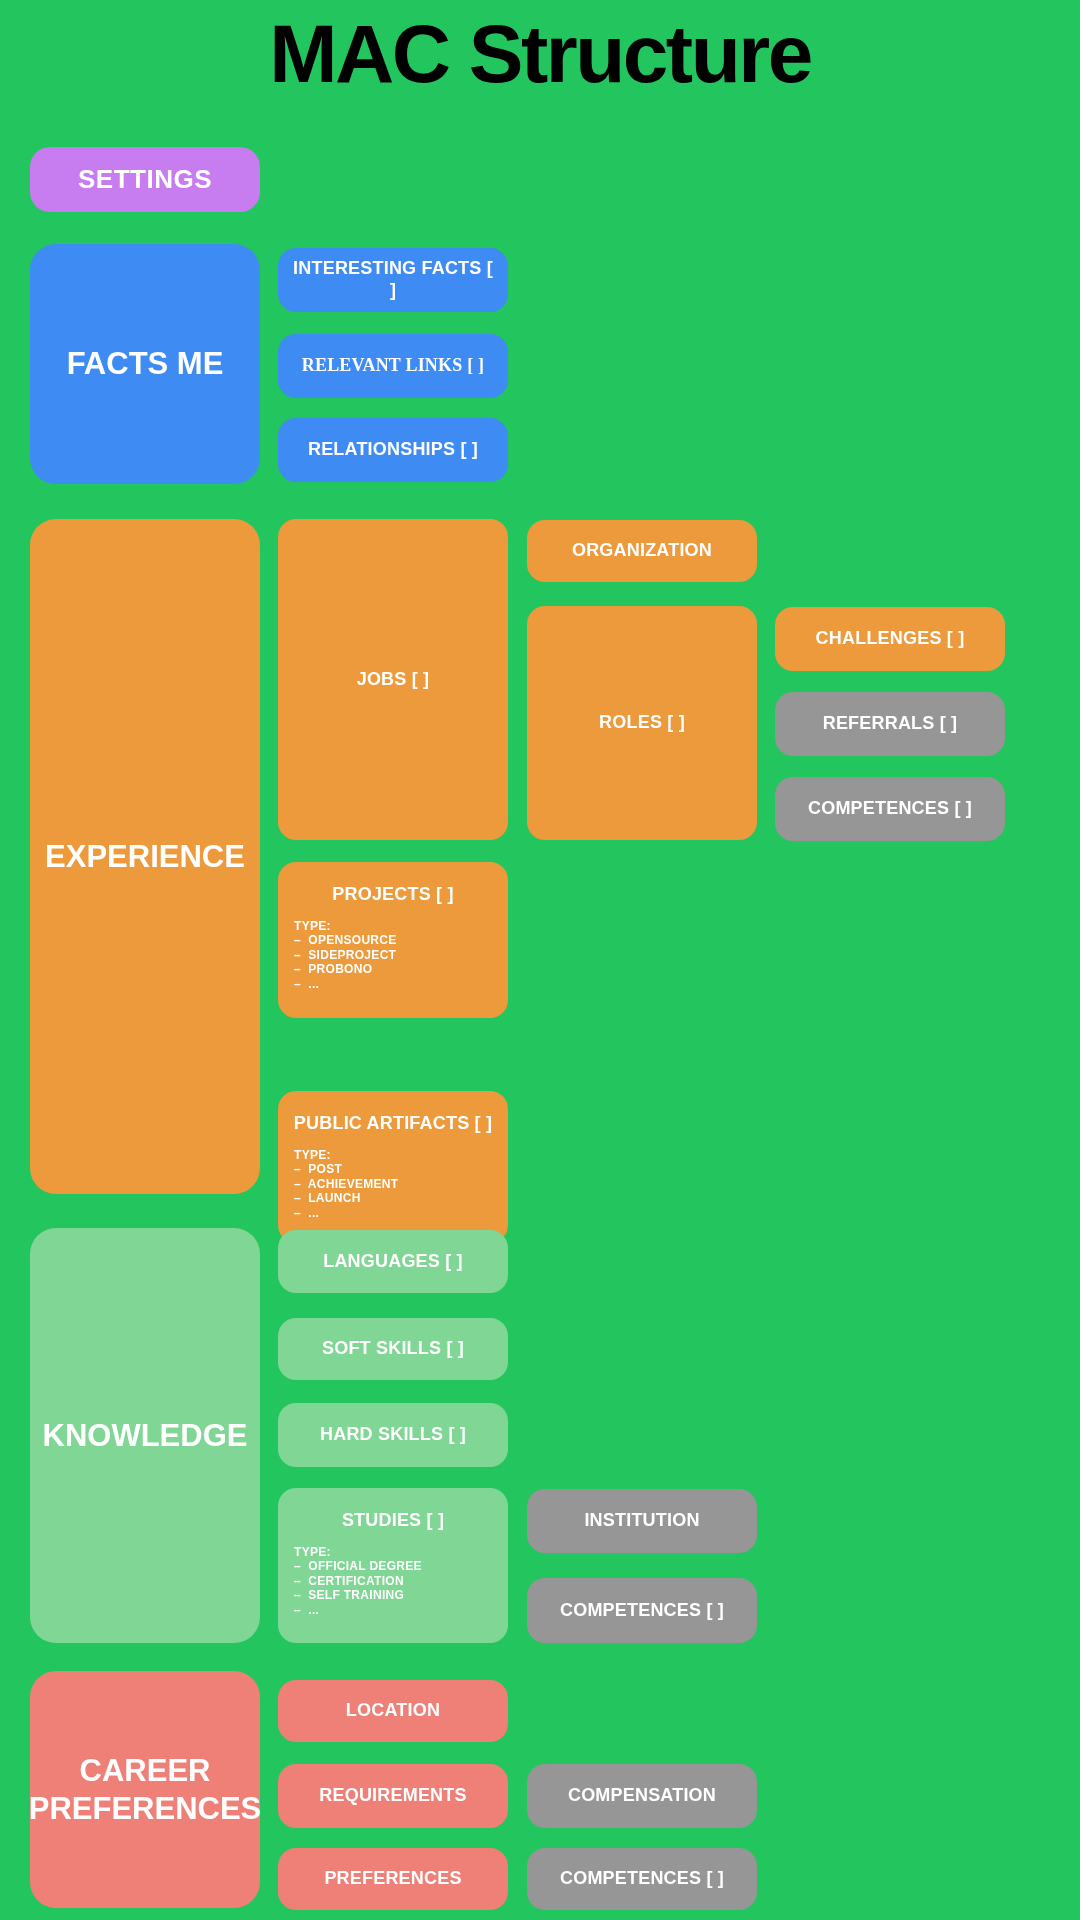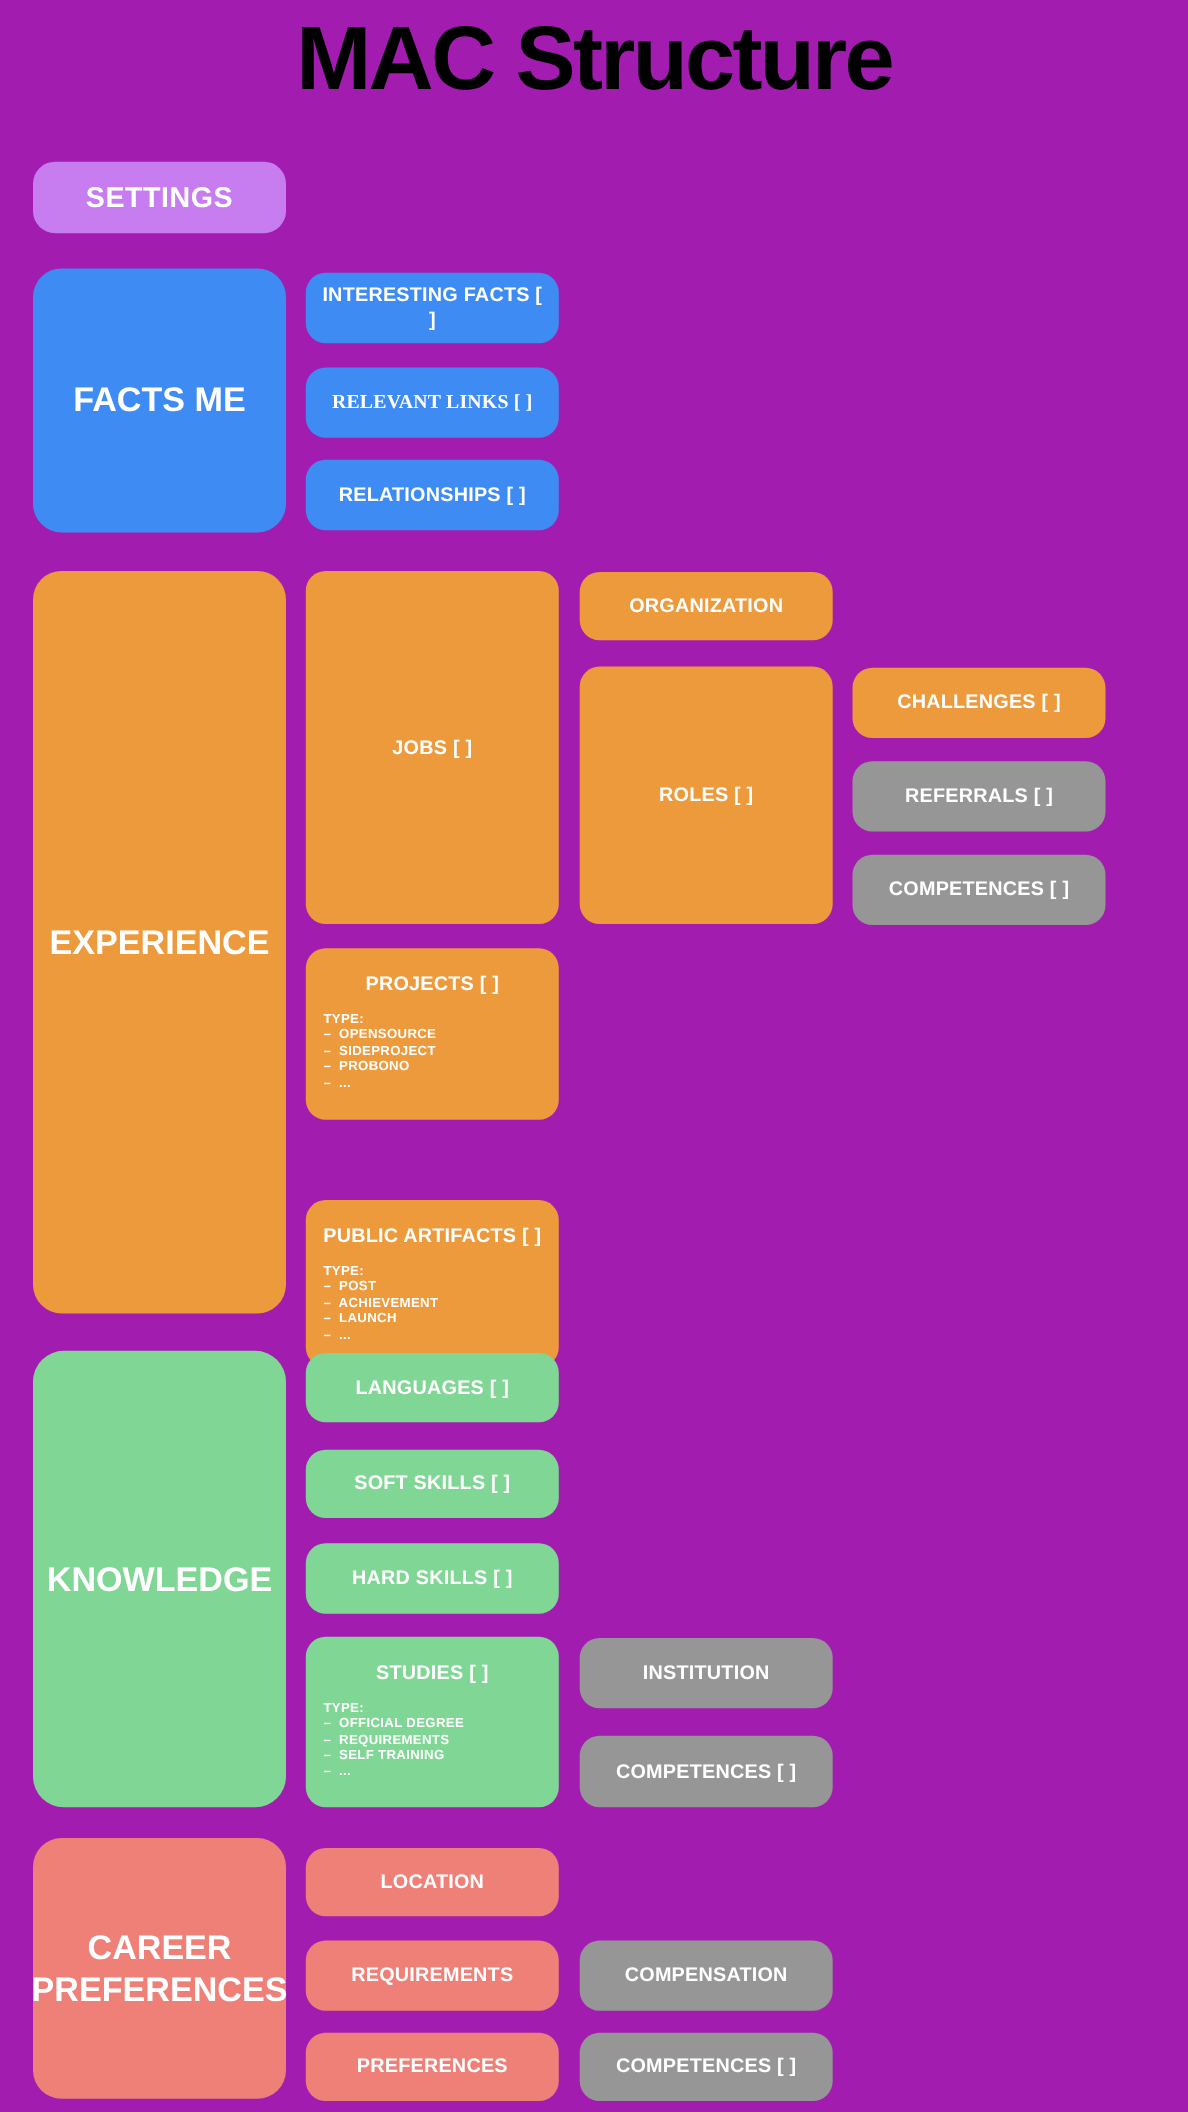--- a/index.html
+++ b/index.html
@@ -1,17 +1,17 @@
 <!DOCTYPE html>
 <html style="--purple: #c77df0; --blue: #3e8cf3; --orange: #ec9a3c; --green: #80d694; --salmon: #ee8078; --gray: #969696; --text: #ffffff; --background: #ffffff; --title_color: #000000;"><head>
 <meta charset="utf-8">
 <style>
   html,body { margin:0; padding:0; background:#ffffff; }
   #canvas {
-    position:relative; width:1080px; height:1920px; background:#a21caf;
+    position:relative; width:1080px; height:1920px; background:#22c55e;
     font-family:"Liberation Sans", sans-serif; overflow:hidden;
   }
   .page-title {
     position:absolute; left:0; top:2px; width:1080px; height:104px;
     display:flex; align-items:center; justify-content:center;
     font-size:82px; font-weight:bold; letter-spacing:-2.5px; color:#000;
   }
   .box {
     position:absolute; box-sizing:border-box; color:#fff;
     display:flex; align-items:center; justify-content:center;
@@ -75,31 +75,31 @@
     <div class="box-title">PUBLIC ARTIFACTS [ ]</div>
     <div class="list">
       <div class="list-line">TYPE:</div>
       <div class="list-line">–  POST</div>
       <div class="list-line">–  ACHIEVEMENT</div>
       <div class="list-line">–  LAUNCH</div>
       <div class="list-line">–  ...</div>
     </div>
   </div>
 
-  <div class="box big c-green" style="left:30px;top:1228px;width:230px;height:415px;border-radius:28px;">KNOWLEDGE</div>
+  <div class="box big c-green" style="left:30px;top:1228px;width:230px;height:415px;">KNOWLEDGE</div>
   <div class="box small c-green" style="left:278px;top:1230px;width:230px;height:63px;">LANGUAGES [ ]</div>
   <div class="box small c-green" style="left:278px;top:1318px;width:230px;height:62px;">SOFT SKILLS [ ]</div>
   <div class="box small c-green" style="left:278px;top:1403px;width:230px;height:64px;">HARD SKILLS [ ]</div>
 
   <div class="box listbox c-green" style="left:278px;top:1488px;width:230px;height:155px;">
     <div class="box-title">STUDIES [ ]</div>
     <div class="list">
       <div class="list-line">TYPE:</div>
       <div class="list-line">–  OFFICIAL DEGREE</div>
-      <div class="list-line">–  REQUIREMENTS</div>
+      <div class="list-line">–  CERTIFICATION</div>
       <div class="list-line">–  SELF TRAINING</div>
       <div class="list-line">–  ...</div>
     </div>
   </div>
 
   <div class="box small c-gray" style="left:527px;top:1489px;width:230px;height:64px;">INSTITUTION</div>
   <div class="box small c-gray" style="left:527px;top:1578px;width:230px;height:65px;">COMPETENCES [ ]</div>
 
   <div class="box big c-salmon" style="left:30px;top:1671px;width:230px;height:237px;">CAREER PREFERENCES</div>
   <div class="box small c-salmon" style="left:278px;top:1764px;width:230px;height:64px;">REQUIREMENTS</div>

